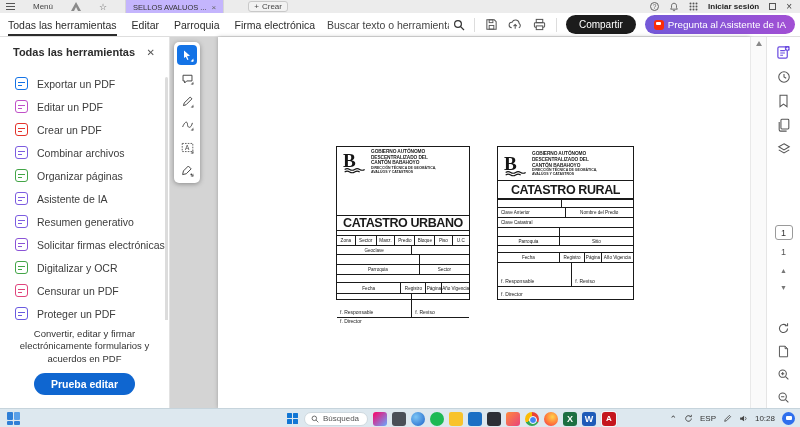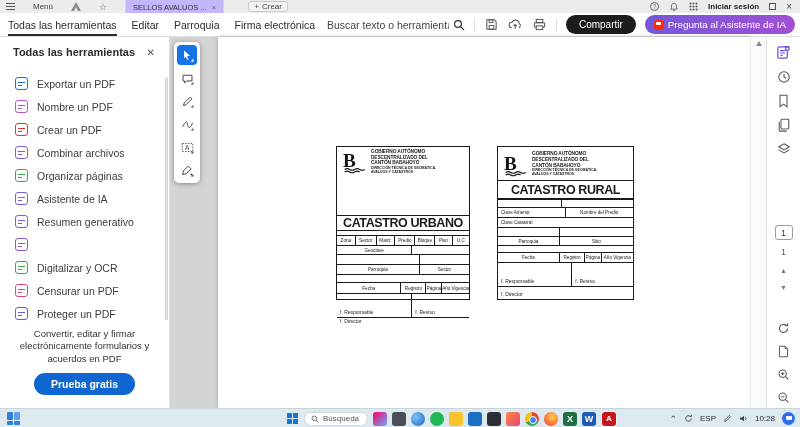--- a/index.html
+++ b/index.html
@@ -230,21 +230,21 @@
       <span>Todas las herramientas</span>
       <span class="panel-x">✕</span>
     </div>
     <div class="plist">
       <div class="pitem">
           <span class="pic c1"></span>
           <span>Exportar un PDF</span>
         </div>
       <div class="pitem">
           <span class="pic c2"></span>
-          <span>Nombre un PDF</span>
+          <span>Editar un PDF</span>
         </div>
       <div class="pitem">
           <span class="pic c3"></span>
           <span>Crear un PDF</span>
         </div>
       <div class="pitem">
           <span class="pic c4"></span>
           <span>Combinar archivos</span>
         </div>
       <div class="pitem">
@@ -254,20 +254,21 @@
       <div class="pitem">
           <span class="pic c6"></span>
           <span>Asistente de IA</span>
         </div>
       <div class="pitem">
           <span class="pic c7"></span>
           <span>Resumen generativo</span>
         </div>
       <div class="pitem">
           <span class="pic c8"></span>
+          <span>Solicitar firmas electrónicas</span>
         </div>
       <div class="pitem">
           <span class="pic c9"></span>
           <span>Digitalizar y OCR</span>
         </div>
       <div class="pitem">
           <span class="pic c11"></span>
           <span>Censurar un PDF</span>
         </div>
       <div class="pitem">
@@ -275,21 +276,21 @@
           <span>Proteger un PDF</span>
         </div>
       <div class="pitem">
           <span class="pic c12"></span>
           <span>Comprimir un PDF</span>
         </div>
     </div>
     <div class="pscroll"></div>
     <div class="promo">
       <div class="promo-t">Convertir, editar y firmar electrónicamente formularios y acuerdos en PDF</div>
-      <span class="cta">Prueba gratis</span>
+      <span class="cta">Prueba editar</span>
     </div>
   </aside>
 
   <div class="canvas">
     <div class="page">
 
       <div class="stamp urbano">
         <div class="s-head" style="height:34px;">
           <span>
             <svg width="25" height="25" viewBox="0 0 30 30">

